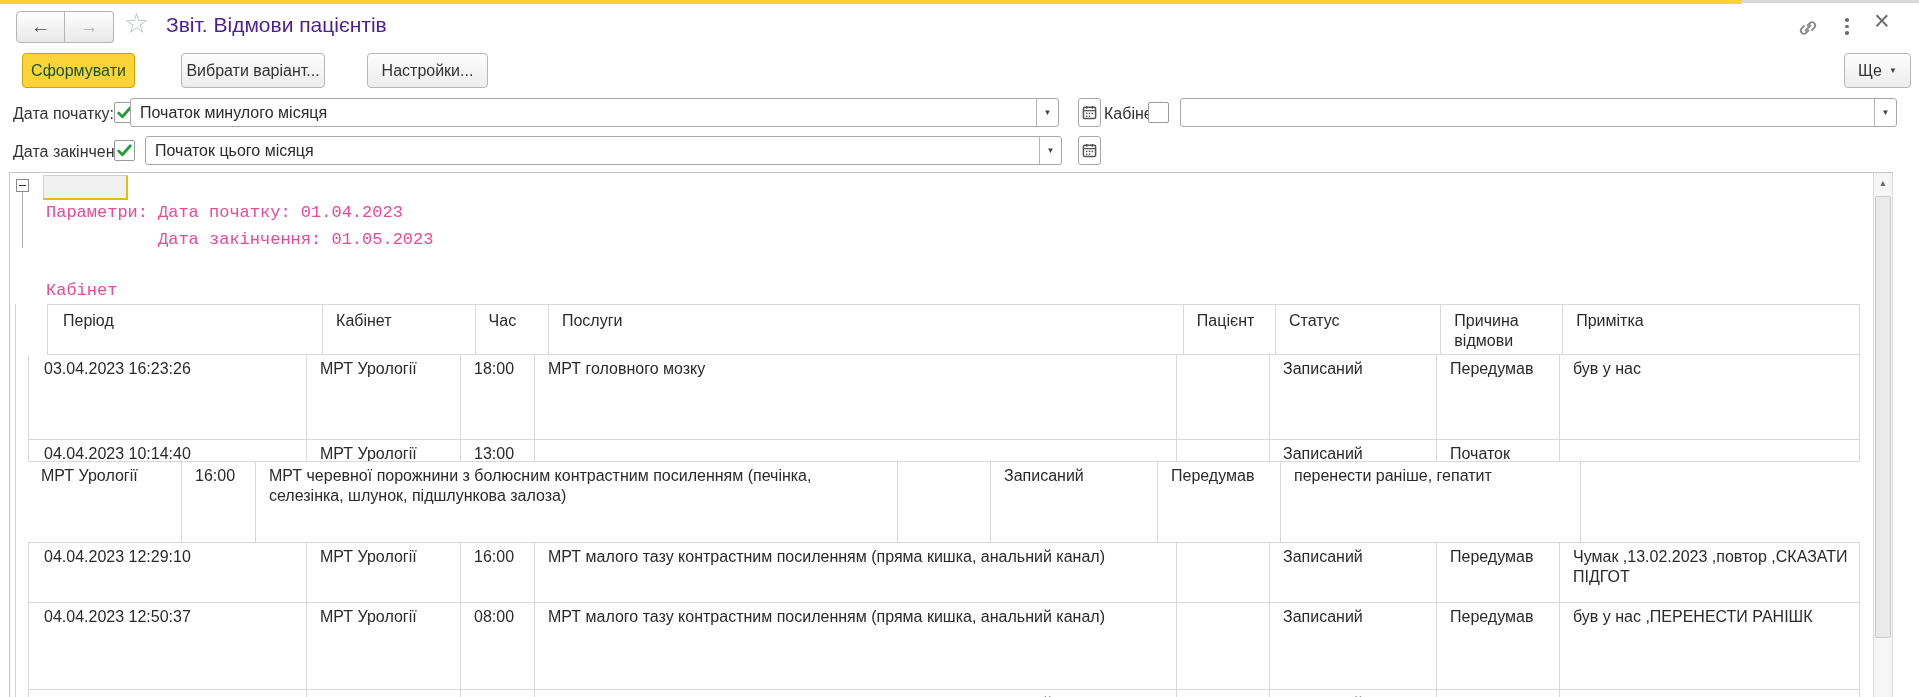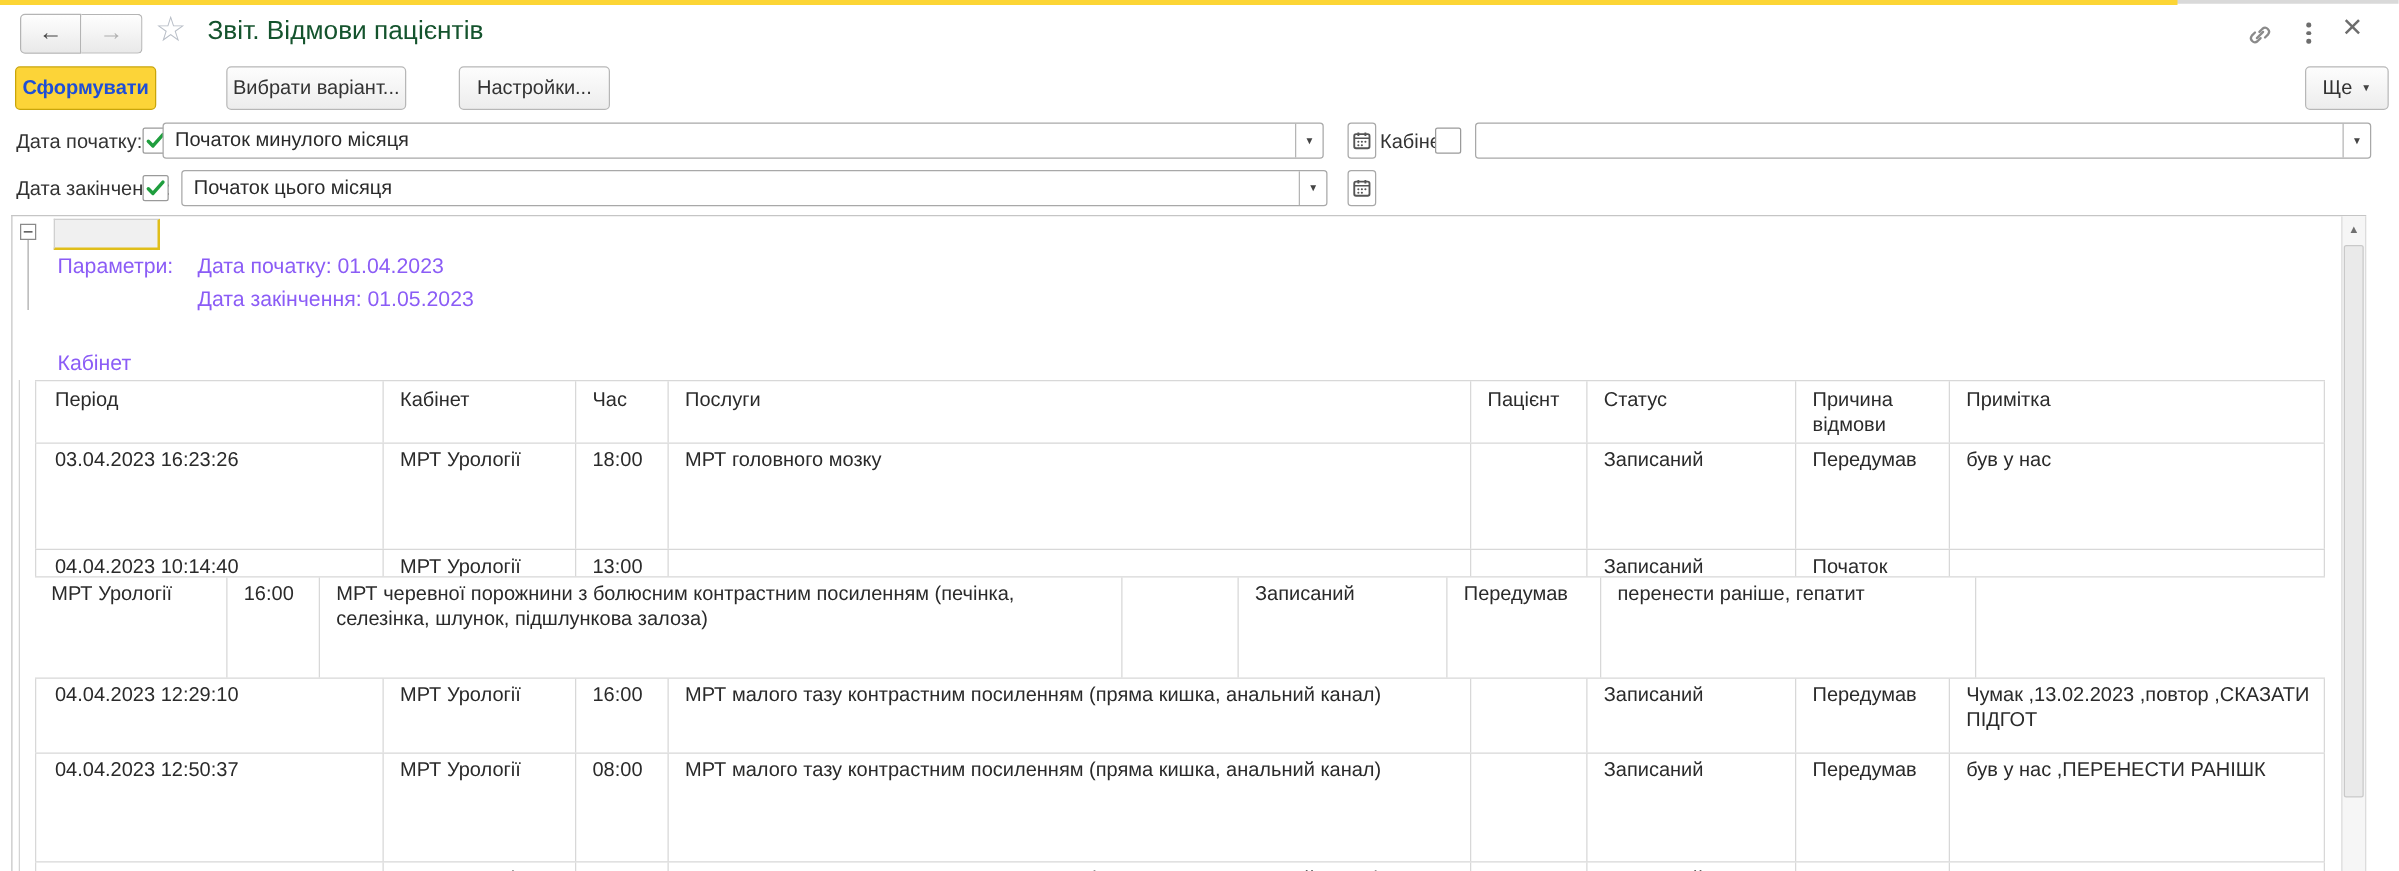--- a/index.html
+++ b/index.html
@@ -12,28 +12,28 @@
   .strip-gray{left:0;top:0;width:1919px;height:3px;background:#d9d9d9;}
   .strip-yellow{left:0;top:0;width:1742px;height:4px;background:#fcd535;}
   
   .navgroup{left:16px;top:11px;display:flex;}
   .navbtn{width:49px;height:32px;box-sizing:border-box;border:1px solid #b4b4b4;
     background:linear-gradient(#fefefe,#e9e9e9);display:flex;align-items:center;justify-content:center;
     font-size:19px;color:#444;cursor:default;}
   .navbtn.back{border-radius:4px 0 0 4px;}
   .navbtn.fwd{border-radius:0 4px 4px 0;border-left:none;color:#b0b0b0;}
   .star{left:124px;top:10px;font-size:28px;color:#b8bec7;line-height:1;}
-  .pagetitle{left:166px;top:13px;font-size:21px;color:#14532d;}
+  .pagetitle{left:166px;top:13px;font-size:21px;color:#4c1d95;}
   .icon-dots{left:1845px;top:18px;width:4px;}
   .icon-dots span{display:block;width:3.5px;height:3.5px;border-radius:50%;background:#6d6d6d;margin-bottom:3px;}
   .icon-close{left:1874px;top:8px;font-size:27px;color:#6d6d6d;line-height:1;}
   
   .btn{box-sizing:border-box;height:35px;display:flex;align-items:center;justify-content:center;
     font-size:16px;border-radius:4px;cursor:default;}
-  .btn-yellow{left:12px;top:53px;width:113px;background:#fcd438;border:1px solid #c9a50a;font-weight:bold;color:#1d4ed8;}
+  .btn-yellow{left:22px;top:53px;width:113px;background:#fcd438;border:1px solid #c9a50a;font-weight:normal;color:#14532d;}
   .btn-gray{background:linear-gradient(#fdfdfd,#ededed);border:1px solid #b7b7b7;color:#333;}
   .btn-variant{left:181px;top:53px;width:144px;}
   .btn-settings{left:367px;top:53px;width:121px;}
   .btn-more{left:1844px;top:53px;width:67px;gap:7px;}
   .caret{font-size:8px;color:#444;line-height:1;}
   
   .flabel{font-size:16px;color:#333;}
   .checkbox{width:21px;height:21px;box-sizing:border-box;border:1px solid #9a9a9a;border-radius:2px;
     background:#fff;display:flex;align-items:center;justify-content:center;}
   .field{box-sizing:border-box;height:29px;border:1px solid #a8a8a8;border-radius:3px;background:#fff;display:flex;}
@@ -44,21 +44,21 @@
   
   .rep-topline{left:9px;top:172px;width:1884px;height:1px;background:#c5c5c5;}
   .rep-vline{left:9px;top:172px;width:1px;height:525px;background:#c5c5c5;}
   .rep-vline2{left:15px;top:304px;width:1px;height:393px;background:#d4d4d4;}
   .collapse{left:16px;top:179px;width:13px;height:13px;box-sizing:border-box;border:1px solid #8a8a8a;background:#fff;
     display:flex;align-items:center;justify-content:center;}
   .collapse i{display:block;width:7px;height:1px;background:#333;}
   .treeline{left:22px;top:192px;width:1px;height:56px;background:#aaa;}
   .selcell{left:43px;top:175px;width:85px;height:25px;box-sizing:border-box;background:#f0f0f0;
     border:1px solid #d0d0d0;border-bottom:2px solid #e0be1a;border-right:2px solid #e0be1a;}
-  .ptext{font-size:17px;color:#8b5cf6;}
+  .ptext{font-size:17px;color:#ec4899;font-family:Liberation Mono, monospace;}
   
   .grid{left:28px;top:304px;width:1832px;font-size:16px;}
   .grow{display:flex;border-bottom:1px solid #d8d8d8;box-sizing:border-box;}
   .grow.first{border-top:1px solid #d8d8d8;}
   .cell{box-sizing:border-box;border-right:1px solid #d8d8d8;padding:4px 8px 0 13px;overflow:hidden;line-height:1.28;}
   .cell.cfirst{border-left:1px solid #d8d8d8;padding-left:15px;}
   .c1{width:279px;} .c2{width:154px;} .c3{width:74px;} .c4{width:642px;}
   .c5{width:93px;} .c6{width:167px;} .c7{width:123px;} .c8{width:300px;}
   .hcell{padding-top:6px;color:#2b2b2b;}
   
@@ -174,21 +174,21 @@
   </div>
 <div class="abs treeline"></div>
 <div class="abs selcell"></div>
 
 <div class="abs ptext" style="left:46px;top:203px;">Параметри:</div>
 <div class="abs ptext" style="left:158px;top:203px;">Дата початку: 01.04.2023</div>
 <div class="abs ptext" style="left:158px;top:230px;">Дата закінчення: 01.05.2023</div>
 <div class="abs ptext" style="left:46px;top:281px;">Кабінет</div>
 
 <div class="abs grid">
-  <div class="grow first" style="height:51px;">
+  <div class="grow first" style="height:51px;margin-left:19px;">
     <div class="cell cfirst c1 hcell">Період</div>
     <div class="cell c2 hcell">Кабінет</div>
     <div class="cell c3 hcell">Час</div>
     <div class="cell c4 hcell">Послуги</div>
     <div class="cell c5 hcell">Пацієнт</div>
     <div class="cell c6 hcell">Статус</div>
     <div class="cell c7 hcell">Причина відмови</div>
     <div class="cell c8 hcell">Примітка</div>
   </div>
 

